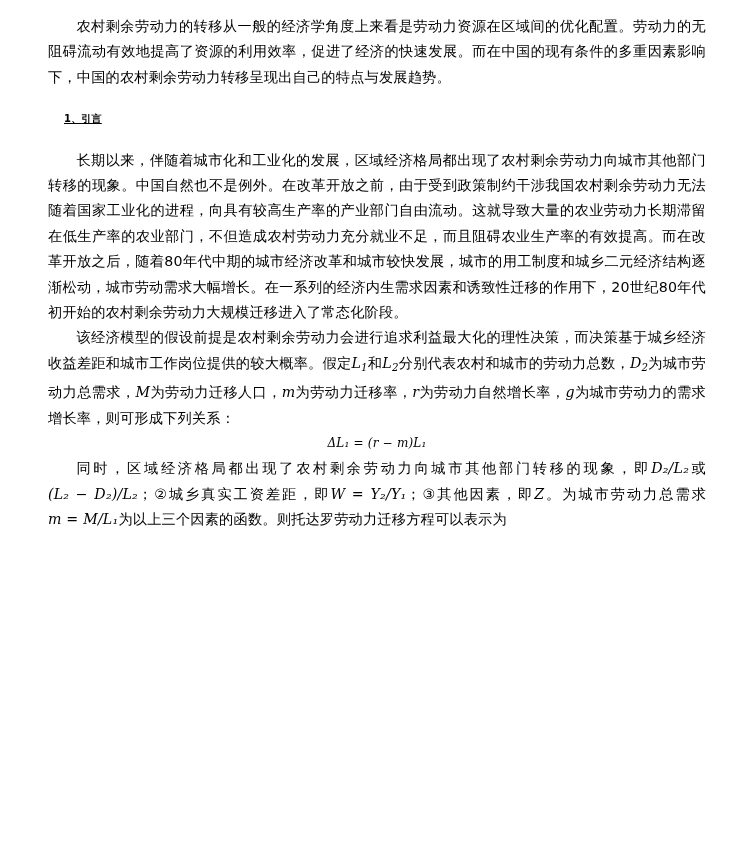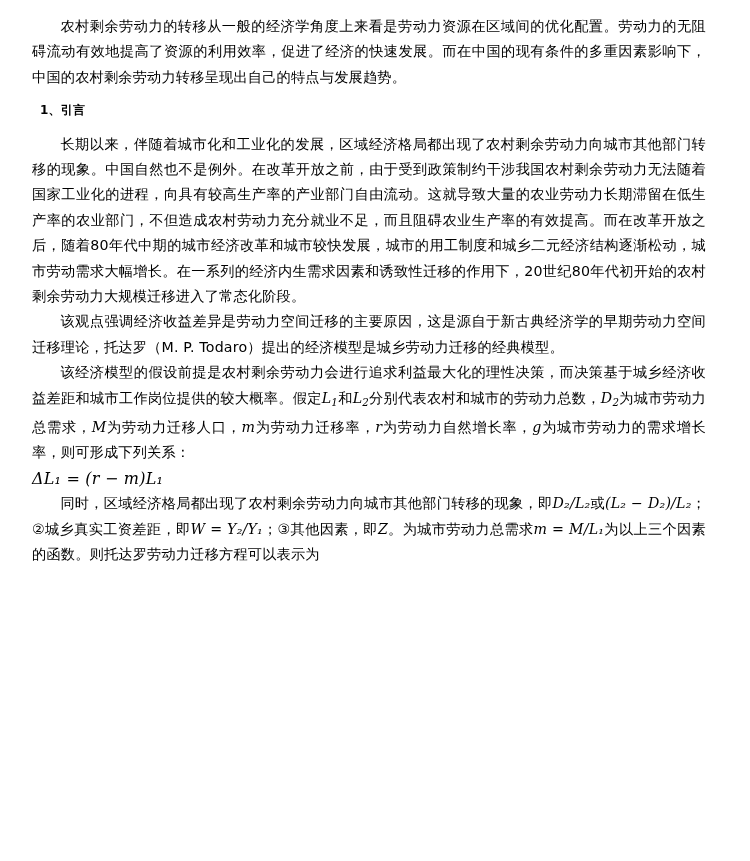--- a/index.html
+++ b/index.html
@@ -11,51 +11,53 @@
     width: 750px;
     height: 861px;
     font-family: "DejaVu Sans", sans-serif;
     color: #000000;
     overflow: hidden;
   }
   .page {
     box-sizing: border-box;
     width: 750px;
     height: 634px;
-    padding: 14px 44px 0 32px;
+    padding: 14px 44px 0 48px;
     position: relative;
   }
   p {
     margin: 0;
     font-size: 14.2px;
     line-height: 25.4px;
     text-align: justify;
     text-justify: inter-ideograph;
     letter-spacing: 0.2px;
   }
   .indent {
     text-indent: 2em;
   }
   .heading-num {
-    margin: 8px;
-    font-size: 12px;
+    margin: 16px;
+    font-size: 10px;
     line-height: 25.4px;
     font-weight: bold;
+    text-decoration: underline;
   }
   .subheading {
     margin: 0;
     font-size: 14.2px;
     line-height: 25.4px;
     font-weight: bold;
     text-indent: 2em;
   }
   .formula {
     margin: 0;
-    font-size: 16px;
+    font-size: 12px;
     line-height: 25.4px;
+    text-align: center;
     font-family: "DejaVu Serif", serif;
     font-style: italic;
   }
   .math {
     font-family: "DejaVu Serif", serif;
     font-style: italic;
   }
   sub {
     font-size: 0.72em;
     vertical-align: -0.28em;
@@ -69,21 +71,20 @@
 <div class="page">
 
   <p class="indent">农村剩余劳动力的转移从一般的经济学角度上来看是劳动力资源在区域间的优化配置。劳动力的无阻碍流动有效地提高了资源的利用效率，促进了经济的快速发展。而在中国的现有条件的多重因素影响下，中国的农村剩余劳动力转移呈现出自己的特点与发展趋势。</p>
 
   <p class="heading-num">1、引言</p>
 
   <p class="indent">长期以来，伴随着城市化和工业化的发展，区域经济格局都出现了农村剩余劳动力向城市其他部门转移的现象。中国自然也不是例外。在改革开放之前，由于受到政策制约干涉我国农村剩余劳动力无法随着国家工业化的进程，向具有较高生产率的产业部门自由流动。这就导致大量的农业劳动力长期滞留在低生产率的农业部门，不但造成农村劳动力充分就业不足，而且阻碍农业生产率的有效提高。而在改革开放之后，随着80年代中期的城市经济改革和城市较快发展，城市的用工制度和城乡二元经济结构逐渐松动，城市劳动需求大幅增长。在一系列的经济内生需求因素和诱致性迁移的作用下，20世纪80年代初开始的农村剩余劳动力大规模迁移进入了常态化阶段。</p>
 
 
 
-  <p class="indent">该观点强调经济收益差异是劳动力空间迁移的主要原因，这是源自于新古典经济学的早期劳动力空间迁移理论，托达罗（M. P. Todaro）提出的经济模型是城乡劳动力迁移的经典模型。</p>
 
   <p class="indent"><span>该经济模型的假设前提是农村剩余劳动力会进行追求利益最大化的理性决策，而决策基于城乡经济收益差距和城市工作岗位提供的较大概率。假定</span><span class="math nowrap"><span>L</span><sub>1</sub></span><span>和</span><span class="math nowrap"><span>L</span><sub>2</sub></span><span>分别代表农村和城市的劳动力总数，</span><span class="math nowrap"><span>D</span><sub>2</sub></span><span>为城市劳动力总需求，</span><span class="math">M</span><span>为劳动力迁移人口，</span><span class="math">m</span><span>为劳动力迁移率，</span><span class="math">r</span><span>为劳动力自然增长率，</span><span class="math">g</span><span>为城市劳动力的需求增长率，则可形成下列关系：</span></p>
 
   <p class="formula">ΔL₁ = (r − m)L₁</p>
 
   <p class="indent"><span>同时，区域经济格局都出现了农村剩余劳动力向城市其他部门转移的现象，即</span><span class="math nowrap">D₂/L₂</span><span>或</span><span class="math nowrap">(L₂ − D₂)/L₂</span><span>；②城乡真实工资差距，即</span><span class="math nowrap">W = Y₂/Y₁</span><span>；③其他因素，即</span><span class="math">Z</span><span>。为城市劳动力总需求</span><span class="math nowrap">m = M/L₁</span><span>为以上三个因素的函数。则托达罗劳动力迁移方程可以表示为</span></p>
 
 
 </div>
 

